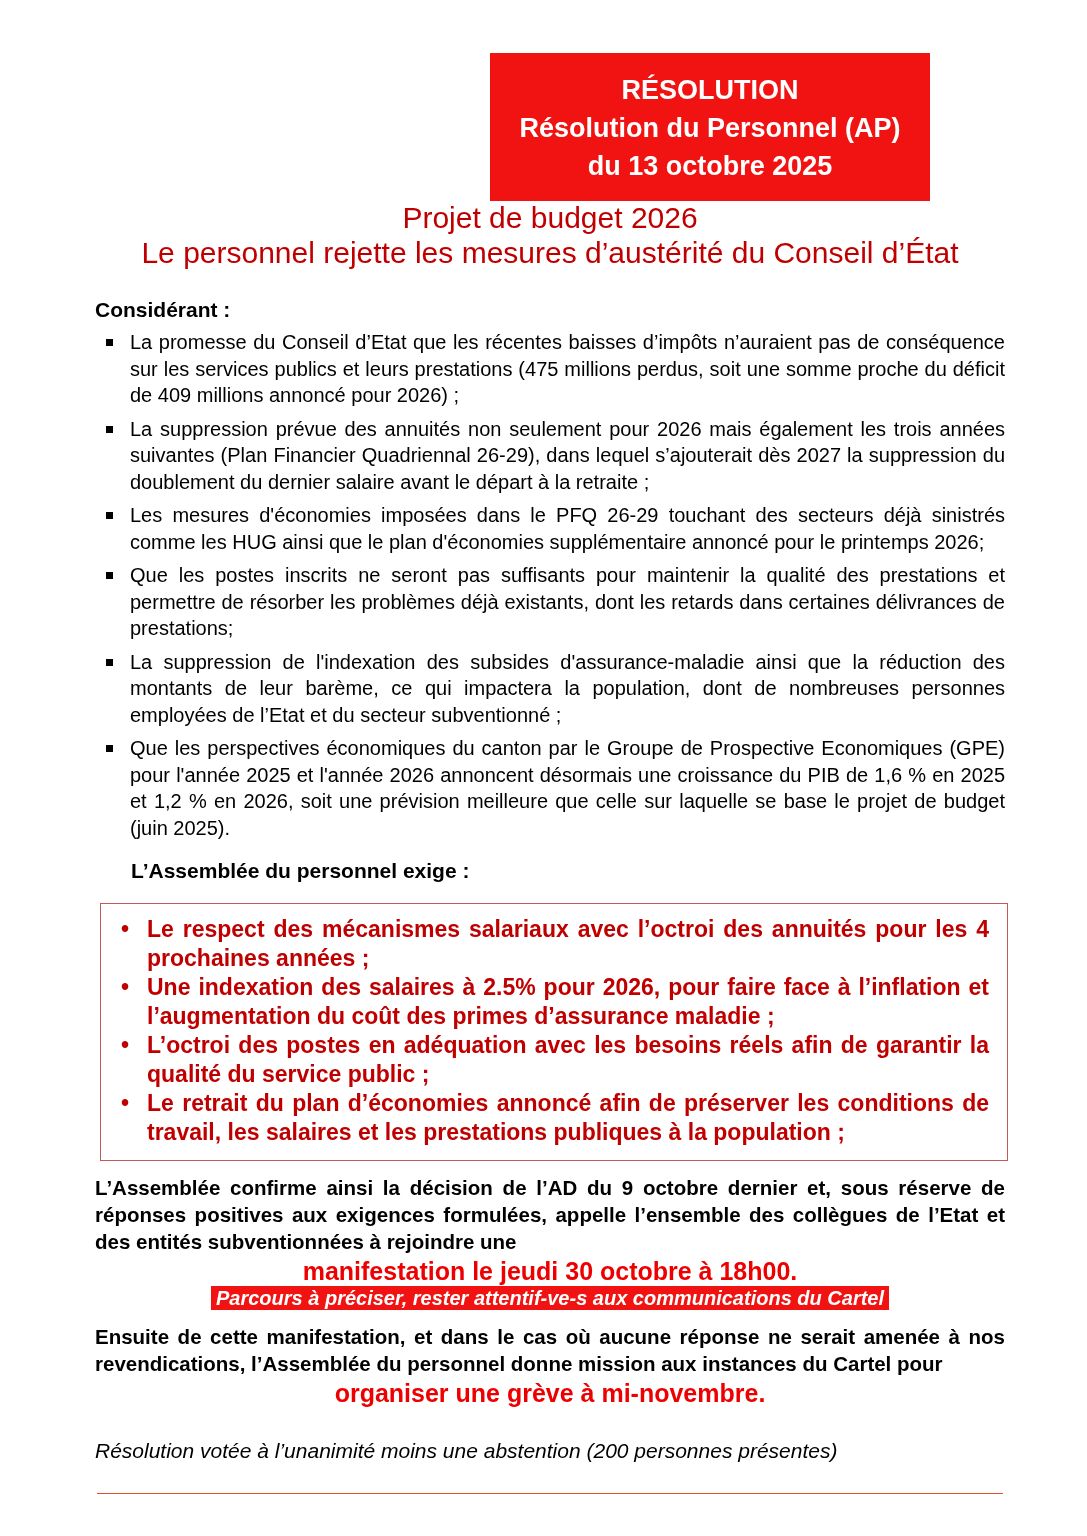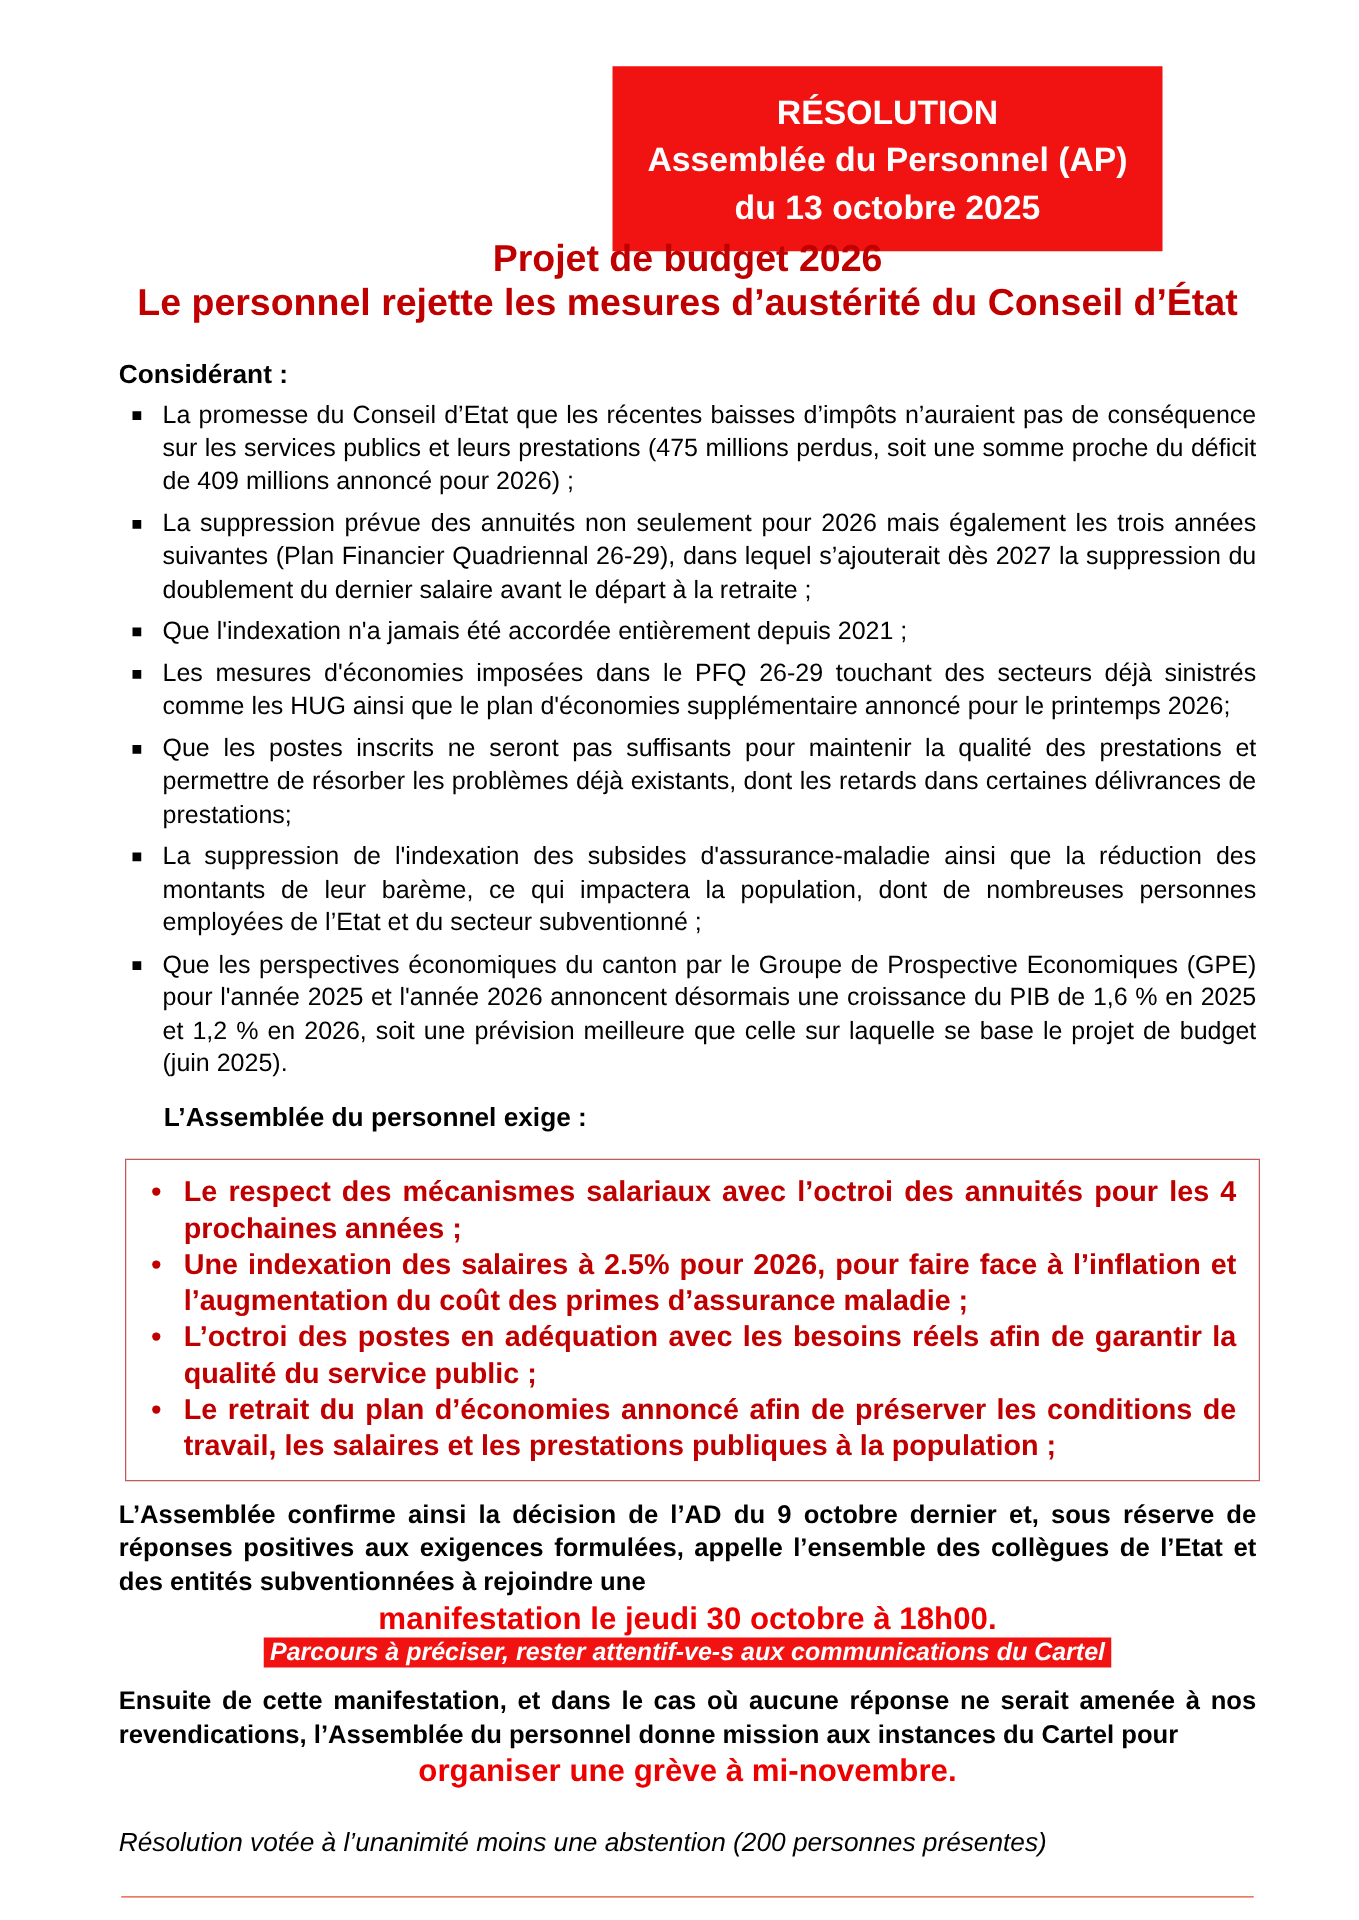--- a/index.html
+++ b/index.html
@@ -20,22 +20,22 @@
   .banner{
     position:absolute;left:490px;top:53px;width:440px;
     background:var(--header_red);
     color:#fff;text-align:center;font-weight:bold;font-size:27px;
     padding:16px 0 14px 0;
   }
   .banner .banner-line{line-height:34px;margin:4px 0;}
   
   .content{position:absolute;top:186px;left:0;width:1087px;padding:0 82px 0 95px;}
   .doc-title{
-    text-align:center;color:var(--dark_red);font-weight:bold;
-    font-size:30px;line-height:35px;margin-top:4px;
+    text-align:center;color:var(--dark_red);font-weight:normal;
+    font-size:30px;line-height:35px;margin-top:14px;
   }
   .considerant-heading{font-weight:bold;font-size:21px;margin-top:28px;}
   ul.considerant{list-style:none;margin-top:4px;}
   ul.considerant li{
     position:relative;padding-left:35px;margin-top:7px;
     font-size:20px;line-height:26.5px;text-align:justify;
   }
   ul.considerant li::before{
     content:"";position:absolute;left:11px;top:10px;
     width:7px;height:7px;background:#000;
@@ -82,38 +82,37 @@
   .footer-divider{border:none;border-top:1px solid var(--footer_orange);margin:0 2px;}
 </style>
 </head>
 <body>
 
 <div class="page">
 
   <div class="banner">
     <div>
         <div class="banner-line">RÉSOLUTION</div>
-        <div class="banner-line">Assemblée du Personnel (AP)</div>
+        <div class="banner-line">Résolution du Personnel (AP)</div>
         <div class="banner-line">du 13 octobre 2025</div>
       </div>
   </div>
 
   <div class="content">
 
     <div class="doc-title">
       <div>Projet de budget 2026</div>
       <div>Le personnel rejette les mesures d’austérité du Conseil d’État</div>
     </div>
 
     <div class="considerant-heading">Considérant :</div>
 
     <ul class="considerant">
         <li>La promesse du Conseil d’Etat que les récentes baisses d’impôts n’auraient pas de conséquence sur les services publics et leurs prestations (475 millions perdus, soit une somme proche du déficit de 409 millions annoncé pour 2026) ;</li>
         <li>La suppression prévue des annuités non seulement pour 2026 mais également les trois années suivantes (Plan Financier Quadriennal 26-29), dans lequel s’ajouterait dès 2027 la suppression du doublement du dernier salaire avant le départ à la retraite ;</li>
-        <li>Que l'indexation n'a jamais été accordée entièrement depuis 2021 ;</li>
         <li>Les mesures d'économies imposées dans le PFQ 26-29 touchant des secteurs déjà sinistrés comme les HUG ainsi que le plan d'économies supplémentaire annoncé pour le printemps 2026;</li>
         <li>Que les postes inscrits ne seront pas suffisants pour maintenir la qualité des prestations et permettre de résorber les problèmes déjà existants, dont les retards dans certaines délivrances de prestations;</li>
         <li>La suppression de l'indexation des subsides d'assurance-maladie ainsi que la réduction des montants de leur barème, ce qui impactera la population, dont de nombreuses personnes employées de l’Etat et du secteur subventionné ;</li>
         <li>Que les perspectives économiques du canton par le Groupe de Prospective Economiques (GPE) pour l'année 2025 et l'année 2026 annoncent désormais une croissance du PIB de 1,6 % en 2025 et 1,2 % en 2026, soit une prévision meilleure que celle sur laquelle se base le projet de budget (juin 2025).</li>
       </ul>
 
     <div class="exige-heading">L’Assemblée du personnel exige :</div>
 
     <div class="demands-box">
       <ul class="demands">

